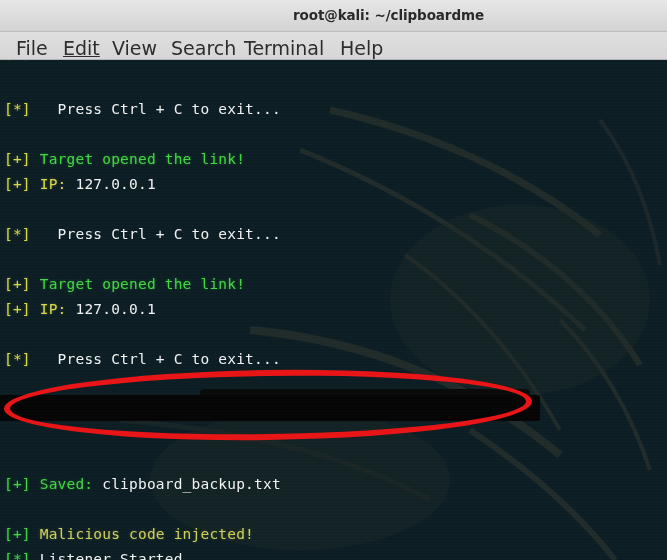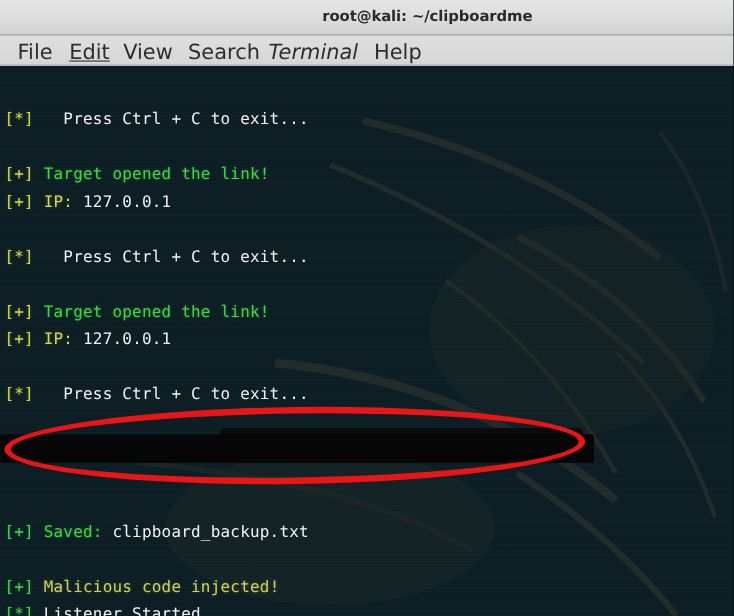--- a/index.html
+++ b/index.html
@@ -163,21 +163,21 @@
 
   <div class="titlebar">
     <div class="titlebar-text">root@kali: ~/clipboardme</div>
   </div>
 
   <div class="menubar" id="menubar">
       <div class="menu-item" style="left: 12px;">File</div>
       <div class="menu-item" style="left: 59px; text-decoration: underline;">Edit</div>
       <div class="menu-item" style="left: 108px;">View</div>
       <div class="menu-item" style="left: 167px;">Search</div>
-      <div class="menu-item" style="left: 240px; font-style: italic;">Terminal</div>
+      <div class="menu-item" style="left: 240px;">Terminal</div>
       <div class="menu-item" style="left: 336px;">Help</div>
     </div>
 
   <div class="terminal">
 
     <svg class="wallpaper" viewBox="0 0 667 560" preserveAspectRatio="none">
       <g fill="none" stroke="#3a3a32" stroke-opacity="0.55">
         <path d="M 330 110 C 420 130 520 170 600 235" stroke-width="7"></path>
         <path d="M 300 150 C 400 190 500 250 585 330" stroke-width="5"></path>
         <path d="M 470 215 C 540 250 600 300 640 365" stroke-width="6"></path>

